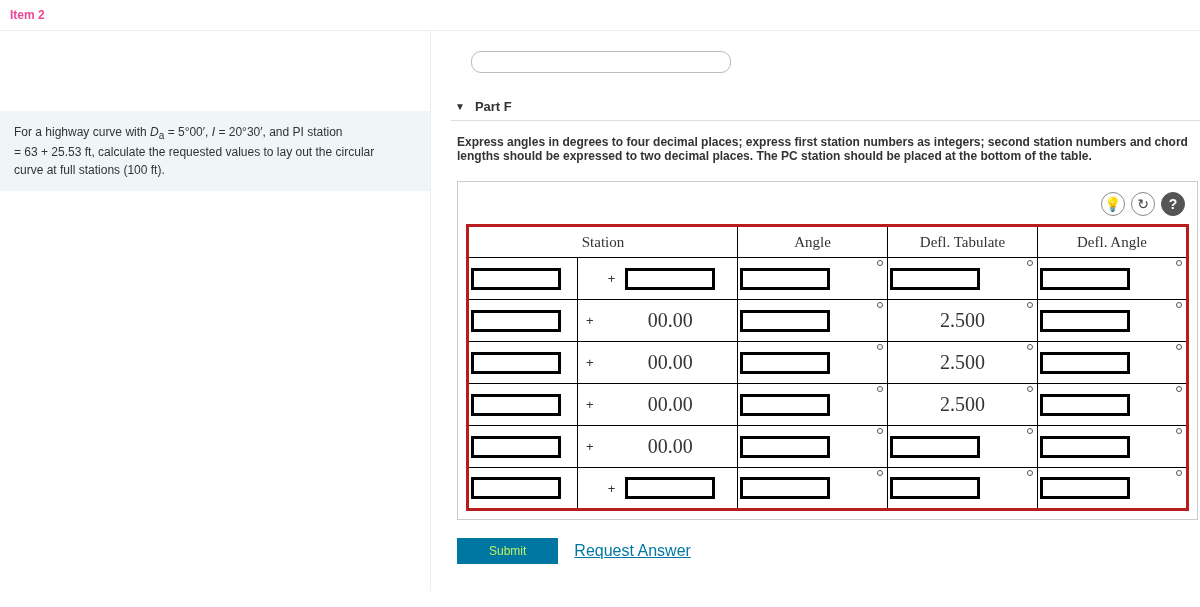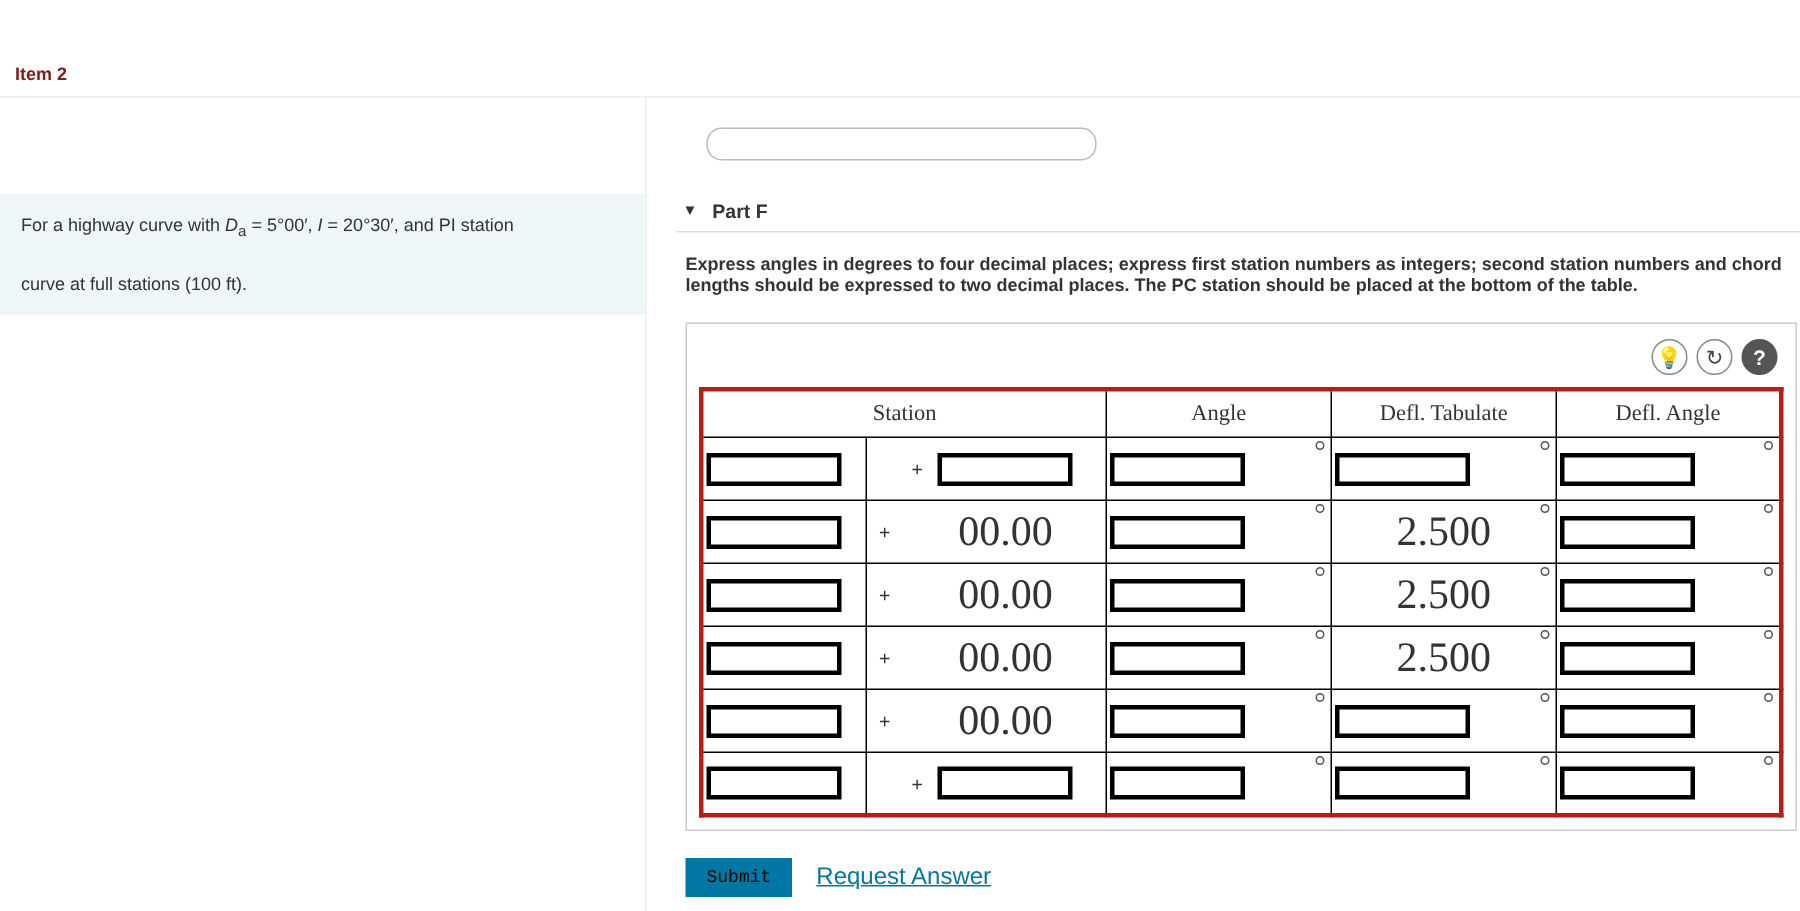--- a/index.html
+++ b/index.html
@@ -8,39 +8,38 @@
     font-family: Arial, Helvetica, sans-serif;
     font-size: 12px;
     color: #333;
     background: #fff;
     width: 1200px;
   }
   .top-bar {
     padding: 8px 10px;
     border-bottom: 1px solid #eee;
     font-weight: bold;
-    color: #7f1d1d;
-    margin-top: 34px;
+    color: #ec4899;
   }
   .main-area {
     display: flex;
     align-items: flex-start;
   }
   .left-col {
     width: 430px;
     flex: 0 0 430px;
     padding: 10px 0 0 0;
   }
   .problem-box {
     background: #eef6f8;
     padding: 12px 14px;
     font-size: 12px;
     line-height: 1.5;
     color: #333;
-    margin-top: 54px;
+    margin-top: 70px;
   }
   .problem-box .sym { font-style: italic; }
   .right-col {
     flex: 1;
     padding: 10px 0 0 20px;
     border-left: 1px solid #eee;
     min-height: 560px;
   }
   .field-placeholder {
     width: 260px;
@@ -128,21 +127,21 @@
     height: 22px;
     border: 3px solid #000;
     background: #fff;
   }
   .plus {
     font-size: 13px;
     padding: 0 4px;
   }
   .static-val {
     font-family: Georgia, 'Times New Roman', serif;
-    font-size: 28px;
+    font-size: 20px;
     flex: 1;
     text-align: center;
   }
   .corner-ring {
     position: absolute;
     top: 2px;
     right: 4px;
     width: 6px;
     height: 6px;
     border: 1px solid #555;
@@ -162,46 +161,45 @@
   .col-defl-inc { width: 150px; }
   .col-defl-ang { width: 150px; }
   .submit-row {
     display: flex;
     align-items: center;
     gap: 16px;
     padding: 8px 6px;
   }
   .btn-submit {
     background: #0077a2;
-    color: #000000;
+    color: #bef264;
     border: none;
-    padding: 6px 14px;
+    padding: 6px 32px;
     font-size: 12px;
     cursor: pointer;
-    font-family: Liberation Mono, monospace;
   }
   .link-request {
     color: #0077a2;
     font-size: 16px;
     text-decoration: underline;
     cursor: pointer;
   }
 </style>
 </head>
 <body>
 
 <div class="top-bar">
   <span>Item 2</span>
 </div>
 
 <div class="main-area">
   <div class="left-col">
     <div class="problem-box">
       <span>For a highway curve with </span><span class="sym">D</span><sub>a</sub><span> = 5°00′, </span><span class="sym">I</span><span> = 20°30′, and PI station</span><br>
-      <br>
+      <span>= 63 + 25.53 ft, calculate the requested values to lay out the circular</span><br>
       <span>curve at full stations (100 ft).</span>
     </div>
   </div>
 
   <div class="right-col">
     <div class="field-placeholder"></div>
 
     <div class="part-header">
       <span class="caret">▼</span>
       <span>Part F</span>

